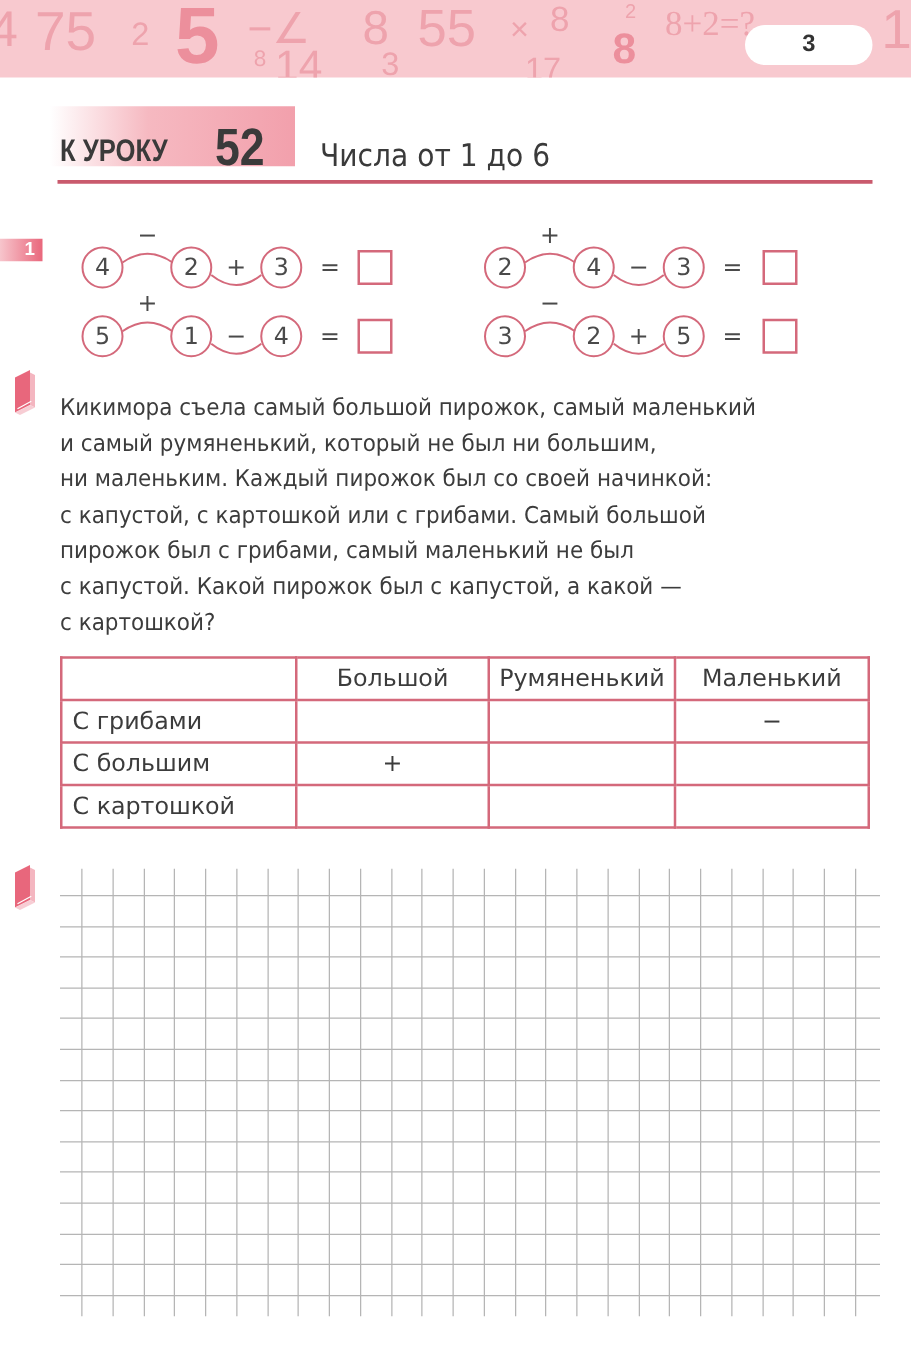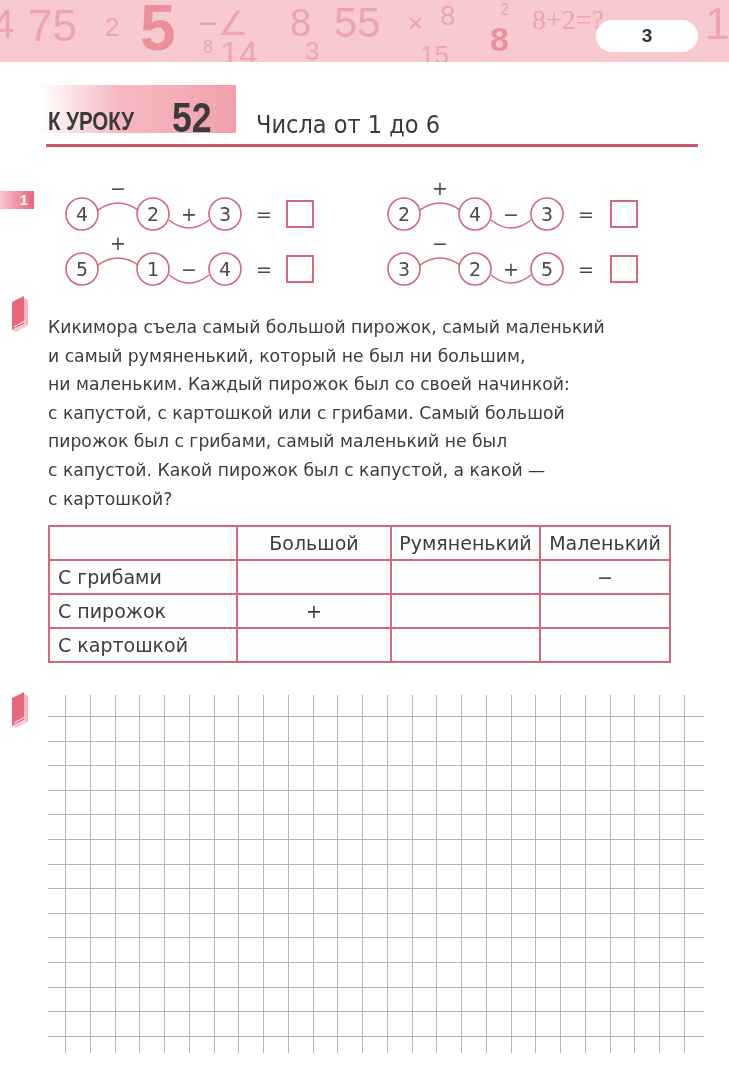--- a/index.html
+++ b/index.html
@@ -51,21 +51,21 @@
              font-size: 18.5px; line-height: 28.6px; color: #3c3c3c; text-align: justify; text-align-last: left;
              transform: scaleX(0.93); transform-origin: left top; width: 701px; }
 
   
   table.grid-table { position: absolute; left: 48px; top: 525px; border-collapse: collapse;
                      font-family: "DejaVu Sans", sans-serif; font-size: 19px; color: #3c3c3c; }
   table.grid-table td, table.grid-table th { border: 2px solid #d4697b; height: 34px; font-weight: normal; padding: 0; margin-top: 12px; }
   table.grid-table th { text-align: center; }
   table.grid-table td.rowlabel { text-align: left; padding-left: 8px; }
   table.grid-table td.mark { text-align: center; }
-  .c0 { width: 188px; } .c1 { width: 154px; } .c2 { width: 149px; } .c3 { width: 130px; border-radius: 10px; }
+  .c0 { width: 188px; } .c1 { width: 154px; } .c2 { width: 149px; } .c3 { width: 155px; border-radius: 10px; }
 
   
   .paper { position: absolute; left: 48px; top: 695px; width: 656px; height: 358px; }
   .paper .hline { position: absolute; left: 0; width: 656px; height: 1px; background: #b5b5b5; }
   .paper .vline { position: absolute; top: 0; width: 1px; height: 358px; background: #b5b5b5; }
 </style>
 </head>
 <body>
 
 <div class="banner">
@@ -74,21 +74,21 @@
   <span class="deco" style="left:105px;top:14px;font-size:26px;">2</span>
   <span class="deco" style="left:140px;top:-4px;font-size:64px;font-weight:bold;color:#ec8f9c;">5</span>
   <span class="deco" style="left:198px;top:6px;font-size:34px;">−∠</span>
   <span class="deco" style="left:203px;top:38px;font-size:18px;">8</span>
   <span class="deco" style="left:220px;top:36px;font-size:34px;">14</span>
   <span class="deco" style="left:290px;top:4px;font-size:38px;">8</span>
   <span class="deco" style="left:305px;top:38px;font-size:26px;">3</span>
   <span class="deco" style="left:334px;top:2px;font-size:42px;">55</span>
   <span class="deco" style="left:408px;top:10px;font-size:26px;">×</span>
   <span class="deco" style="left:440px;top:2px;font-size:28px;">8</span>
-  <span class="deco" style="left:420px;top:42px;font-size:26px;">15</span>
+  <span class="deco" style="left:420px;top:42px;font-size:26px;">17</span>
   <span class="deco" style="left:490px;top:22px;font-size:34px;font-weight:bold;color:#ec8f9c;">8</span>
   <span class="deco" style="left:500px;top:2px;font-size:16px;">2</span>
   <span class="deco" style="left:532px;top:6px;font-size:28px;font-family:'Liberation Serif',serif;">8+2=?</span>
   <span class="deco" style="left:705px;top:2px;font-size:44px;">16</span>
   <div class="page-pill">3</div>
 </div>
 
 <div class="lesson-bg"></div>
 <div class="lesson-prefix">К УРОКУ</div>
 <div class="lesson-num">52</div>
@@ -190,21 +190,21 @@
     <th class="c2">Румяненький</th>
     <th class="c3">Маленький</th>
   </tr>
   <tr>
     <td class="rowlabel">С  грибами</td>
     <td class="mark"></td>
     <td class="mark"></td>
     <td class="mark">−</td>
   </tr>
   <tr>
-    <td class="rowlabel">С  пирожок</td>
+    <td class="rowlabel">С  большим</td>
     <td class="mark">+</td>
     <td class="mark"></td>
     <td class="mark"></td>
   </tr>
   <tr>
     <td class="rowlabel">С  картошкой</td>
     <td class="mark"></td>
     <td class="mark"></td>
     <td class="mark"></td>
   </tr>

